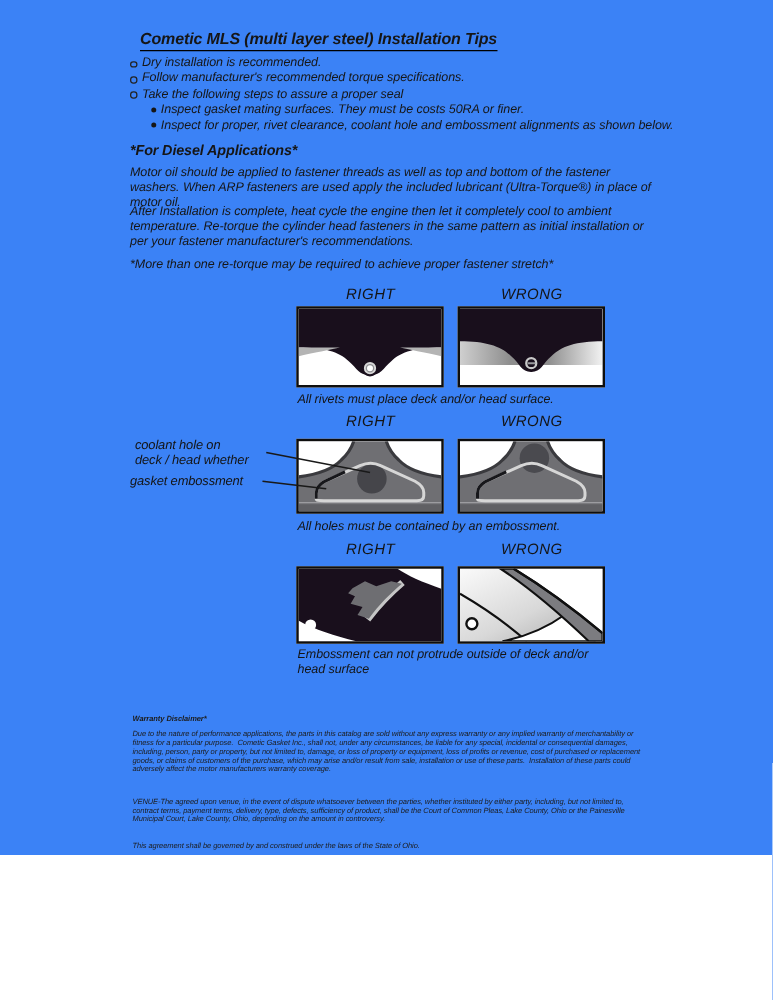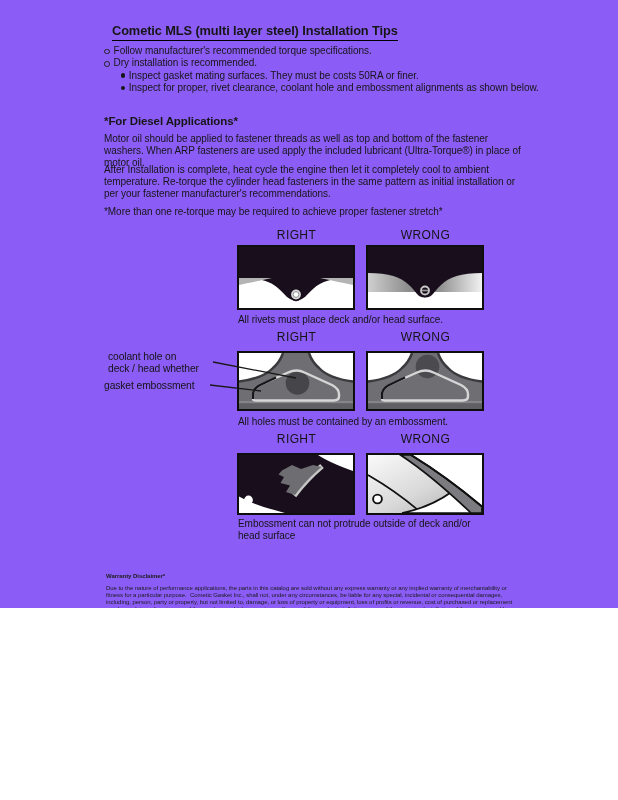--- a/index.html
+++ b/index.html
@@ -1,17 +1,17 @@
 <!DOCTYPE html>
 <html><head>
 <meta charset="utf-8">
 <style>
   html,body{margin:0;padding:0;background:#fff;}
-  .page{position:relative;width:618px;height:608px;background:#8b5cf6;
-        font-family:"Liberation Sans",sans-serif;color:#161616;overflow:hidden;}
+  .page{position:relative;width:618px;height:684px;background:#3b82f6;
+        font-family:"Liberation Sans",sans-serif;color:#161616;overflow:hidden;font-style:italic;}
   .abs{position:absolute;}
   .title{left:112px;top:23px;font-size:12.8px;font-weight:bold;letter-spacing:-0.1px;
          border-bottom:1.6px solid #000;padding-bottom:2px;white-space:nowrap;}
   .bullets{left:104px;top:45px;width:436px;font-size:10px;line-height:12.4px;letter-spacing:-0.05px;}
   .b{display:flex;}
   .ob{width:3.6px;height:3.6px;border:1px solid #222;border-radius:50%;margin:3.6px 4px 0 0;flex:none;}
   .fb{width:4.2px;height:4.2px;background:#161616;border-radius:50%;margin:3.6px 3.5px 0 0;flex:none;}
   .sub{margin-left:17px;}
   .h2{left:104px;top:115px;font-size:11.5px;font-weight:bold;letter-spacing:-0.1px;}
   .para{left:104px;width:418px;font-size:10px;line-height:11.8px;letter-spacing:-0.05px;white-space:pre-wrap;}
@@ -37,25 +37,29 @@
 </head>
 <body>
 
 <div class="page">
 
   <div class="abs title">Cometic MLS (multi layer steel) Installation Tips</div>
 
   <div class="abs bullets">
     <div class="b">
       <span class="ob"></span>
+      <span>Dry installation is recommended.</span>
+    </div>
+    <div class="b">
+      <span class="ob"></span>
       <span>Follow manufacturer's recommended torque specifications.</span>
     </div>
     <div class="b">
       <span class="ob"></span>
-      <span>Dry installation is recommended.</span>
+      <span>Take the following steps to assure a proper seal</span>
     </div>
     <div class="b sub">
       <span class="fb"></span>
       <span>Inspect gasket mating surfaces.  They must be costs 50RA or finer.</span>
     </div>
     <div class="b sub">
       <span class="fb"></span>
       <span>Inspect for proper, rivet clearance, coolant hole and embossment alignments as shown below.</span>
     </div>
   </div>

